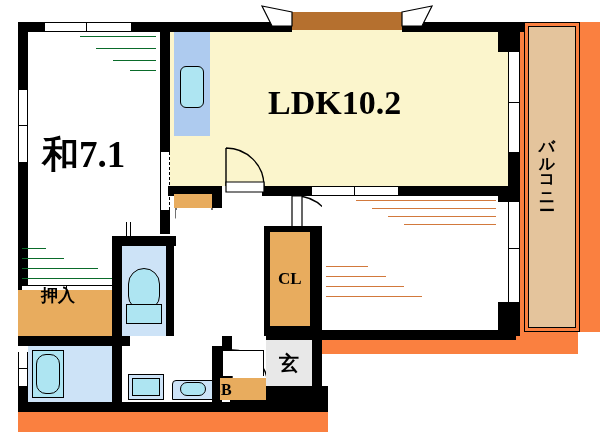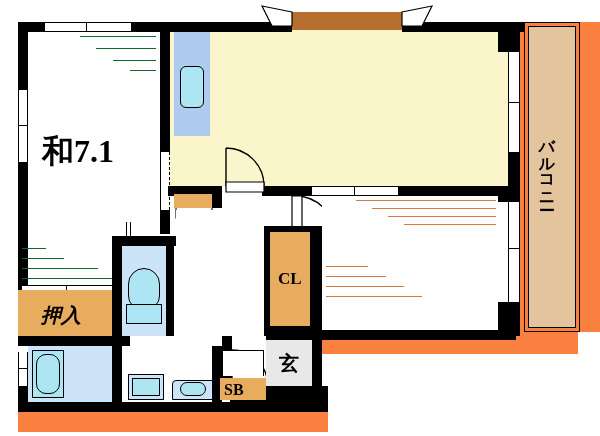--- a/index.html
+++ b/index.html
@@ -115,34 +115,34 @@
     <path d="M292,12 L262,6 L272,26 L292,26 Z" fill="#ffffff" stroke="#000" stroke-width="1.2"></path>
     <path d="M402,12 L432,6 L422,26 L402,26 Z" fill="#ffffff" stroke="#000" stroke-width="1.2"></path>
 
     <path d="M100,358 L112,352 L112,364 Z" fill="#ffffff" stroke="#000" stroke-width="1.1"></path>
 
     <path d="M176,200 L176,218 A16,16 0 0,0 192,218 M212,200 L212,218 A16,16 0 0,1 196,218" fill="none" stroke="#000" stroke-width="1.1"></path>
 
     <path d="M224,354 L224,372 A16,16 0 0,0 240,372 M262,354 L262,372 A16,16 0 0,1 246,372" fill="none" stroke="#000" stroke-width="1.1"></path>
   </svg>
 
-  <div class="lbl lbl-room" style="left:42px;top:130px;font-size:32px;">和7.1</div>
+  <div class="lbl lbl-room" style="left:42px;top:130px;font-size:37px;">和7.1</div>
   <div class="abs green-line" style="left:80px;top:36px;width:76px;"></div>
   <div class="abs green-line" style="left:96px;top:48px;width:60px;"></div>
   <div class="abs green-line" style="left:113px;top:60px;width:43px;"></div>
   <div class="abs green-line" style="left:130px;top:70px;width:26px;"></div>
   <div class="abs green-line" style="left:22px;top:248px;width:24px;"></div>
   <div class="abs green-line" style="left:22px;top:258px;width:42px;"></div>
   <div class="abs green-line" style="left:22px;top:268px;width:76px;"></div>
   <div class="abs green-line" style="left:22px;top:278px;width:90px;"></div>
 
   <div class="abs white-fill" style="left:22px;top:285px;width:90px;height:6px;border-top:1px solid #000;border-bottom:1px solid #000;"></div>
   <div class="abs thin-line" style="left:66px;top:285px;width:1px;height:6px;"></div>
   <div class="abs closet-fill" style="left:18px;top:290px;width:94px;height:48px;"></div>
-  <div class="lbl lbl-small" style="left:41px;top:302px;font-size:20px;font-style:italic;">押入</div>
+  <div class="lbl lbl-small" style="left:41px;top:284px;font-size:17px;">押入</div>
 
   <div class="abs wall" style="left:18px;top:336px;width:112px;height:10px;"></div>
   <div class="abs water-fill" style="left:28px;top:346px;width:92px;height:56px;"></div>
   <div class="abs tub-fill" style="left:32px;top:350px;width:32px;height:48px;border:1px solid #000;"></div>
   <div class="abs tub-fill" style="left:36px;top:354px;width:24px;height:40px;border:1px solid #000;border-radius:10px;"></div>
   <div class="abs wall" style="left:112px;top:346px;width:10px;height:56px;"></div>
 
   <div class="abs white-fill" style="left:122px;top:346px;width:100px;height:56px;"></div>
   <div class="abs water-fill" style="left:128px;top:374px;width:36px;height:26px;border:1px solid #000;"></div>
   <div class="abs tub-fill" style="left:132px;top:378px;width:28px;height:18px;border:1px solid #000;"></div>
@@ -180,16 +180,17 @@
   <div class="abs orange-line" style="left:326px;top:286px;width:78px;"></div>
   <div class="abs orange-line" style="left:326px;top:296px;width:96px;"></div>
 
   <div class="abs wall" style="left:222px;top:336px;width:10px;height:56px;"></div>
   <div class="abs genkan-fill" style="left:266px;top:340px;width:46px;height:46px;"></div>
   <div class="lbl lbl-small" style="left:279px;top:350px;font-size:20px;">玄</div>
   <div class="abs wall" style="left:312px;top:336px;width:10px;height:54px;"></div>
 
   <div class="abs white-fill" style="left:222px;top:350px;width:42px;height:26px;border:1px solid #000;border-bottom:none;"></div>
   <div class="abs closet-fill" style="left:220px;top:378px;width:46px;height:22px;"></div>
-  <div class="lbl lbl-sb" style="left:224px;top:381px;">SB</div>
+  <div class="lbl lbl-sb" style="left:212px;top:381px;">SB</div>
 
+  <div class="lbl lbl-ldk" style="left:268px;top:84px;font-size:34px;">LDK10.2</div>
 
 </div>
 
 </body></html>

